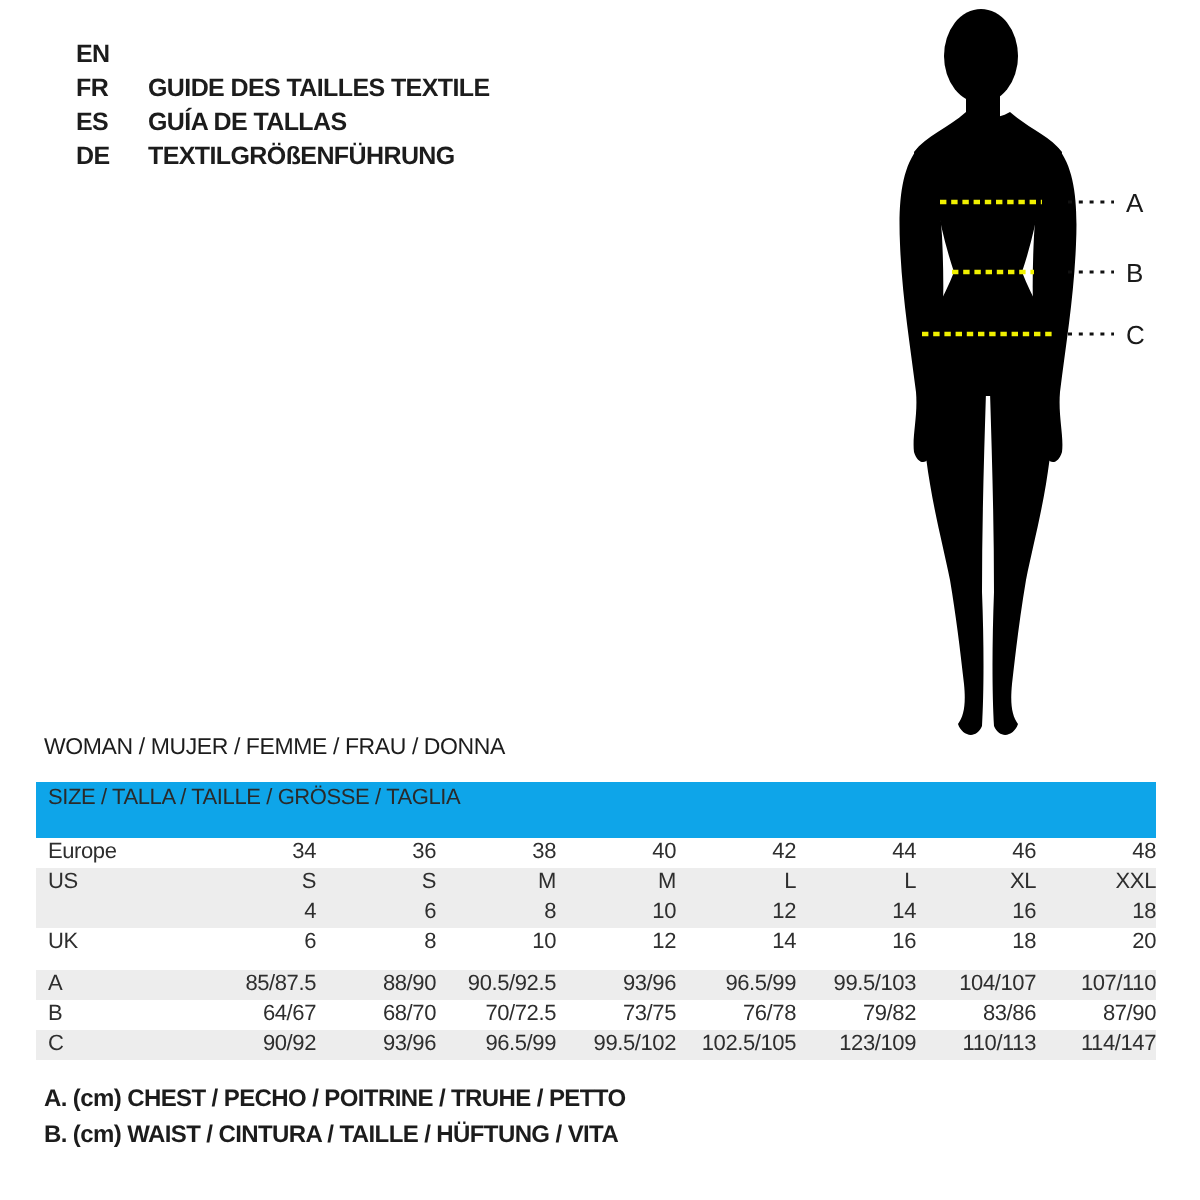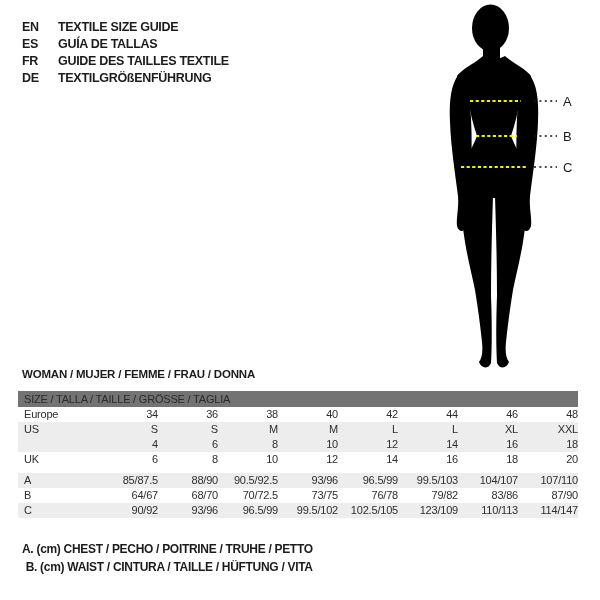--- a/index.html
+++ b/index.html
@@ -2,70 +2,69 @@
 <html><head>
 <meta charset="utf-8">
 <style>
   html,body { margin:0; padding:0; background:#ffffff; }
   .canvas {
     position:relative; width:600px; height:600px; background:#ffffff;
     font-family:"Liberation Sans", sans-serif; color:#1c1c1c; overflow:hidden;
   }
 
   
-  .lang-block { position:absolute; left:22px; top:18px; }
+  .lang-block { position:absolute; left:38px; top:18px; }
   .lang-row { display:flex; height:17px; align-items:center;
               font-size:12.5px; font-weight:700; letter-spacing:-0.3px; }
   .lang-code { width:36px; }
 
   
   .figure-svg { position:absolute; left:430px; top:0; }
   .figure-svg text { font-family:"Liberation Sans", sans-serif; font-size:13px; fill:#1a1a1a; }
 
   
   .section-title { position:absolute; left:22px; top:368px;
-                   font-size:11.5px; font-weight:700; letter-spacing:-0.2px; }
+                   font-size:11.5px; font-weight:400; letter-spacing:-0.2px; }
 
   
   .size-table { position:absolute; left:18px; top:391px; width:560px;
                 font-size:11px; color:#2e2e2e; letter-spacing:-0.2px; }
-  .thead { background:#737373; height:16px; line-height:16px; padding-left:6px;
+  .thead { background:#0ea5e9; height:28px; line-height:16px; padding-left:6px;
            color:#2a2a2a; }
   .tbody { }
   .trow { display:flex; height:15px; line-height:15px; }
   .tbody .trow:nth-child(2),
   .tbody .trow:nth-child(3),
   .tbody .trow:nth-child(5),
   .tbody .trow:nth-child(7) { background:#ededed; }
   .tbody .trow:nth-child(5) { margin-top:6px; }
   .cell-label { width:80px; padding-left:6px; box-sizing:border-box; }
   .cell-val { width:60px; text-align:right; }
 
   
-  .legend { position:absolute; left:22px; top:541px;text-align:right; }
+  .legend { position:absolute; left:22px; top:541px; }
   .legend-row { height:17.5px; line-height:17.5px; font-size:12px;
                 font-weight:700; letter-spacing:-0.3px; }
 </style>
 </head>
 <body>
 
 <div class="canvas">
 
   <div class="lang-block">
     <div class="lang-row">
       <span class="lang-code">EN</span>
-      <span class="lang-label">TEXTILE SIZE GUIDE</span>
+    </div>
+    <div class="lang-row">
+      <span class="lang-code">FR</span>
+      <span class="lang-label">GUIDE DES TAILLES TEXTILE</span>
     </div>
     <div class="lang-row">
       <span class="lang-code">ES</span>
       <span class="lang-label">GUÍA DE TALLAS</span>
-    </div>
-    <div class="lang-row">
-      <span class="lang-code">FR</span>
-      <span class="lang-label">GUIDE DES TAILLES TEXTILE</span>
     </div>
     <div class="lang-row">
       <span class="lang-code">DE</span>
       <span class="lang-label">TEXTILGRÖßENFÜHRUNG</span>
     </div>
   </div>
 
   <svg class="figure-svg" width="170" height="390" viewBox="430 0 170 390" xmlns="http://www.w3.org/2000/svg">
     <g fill="#000000">
 

